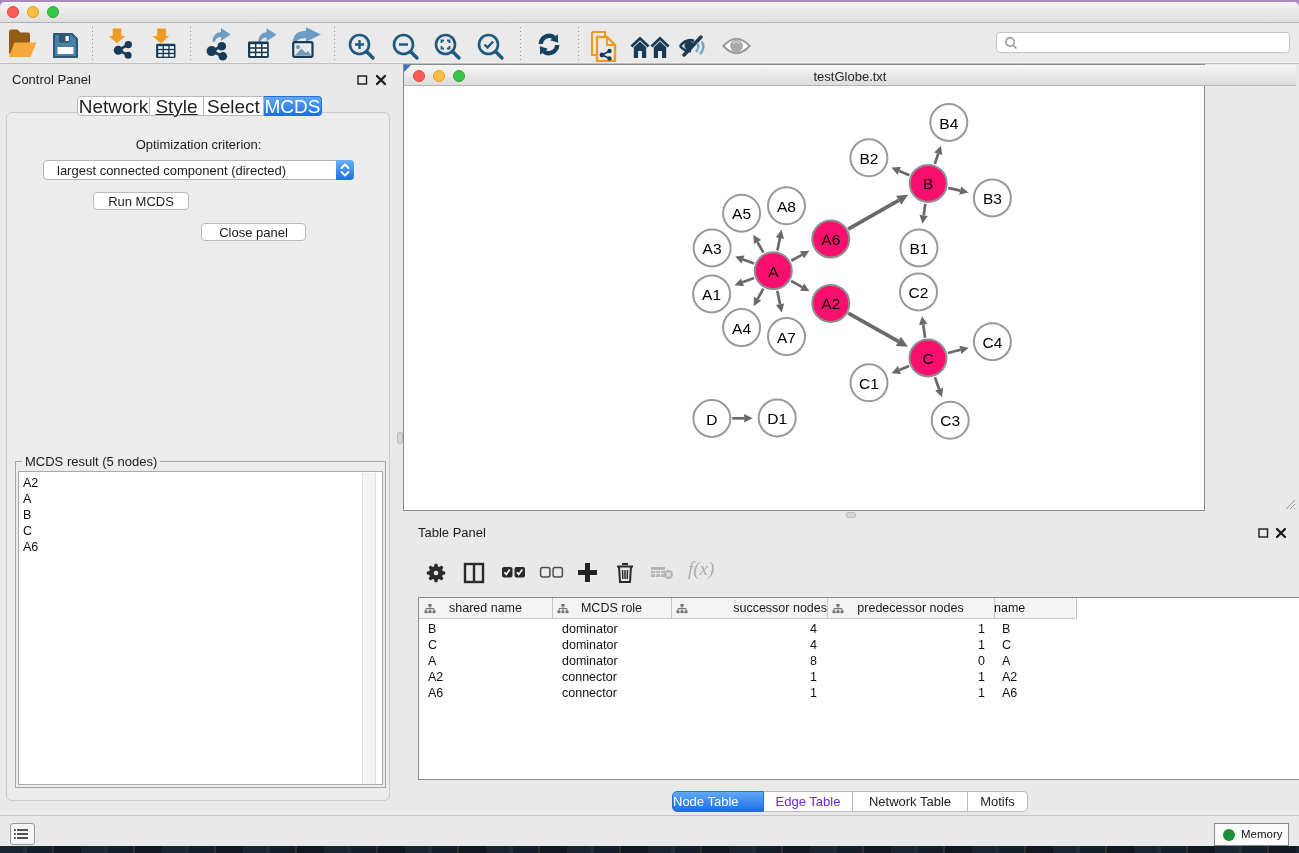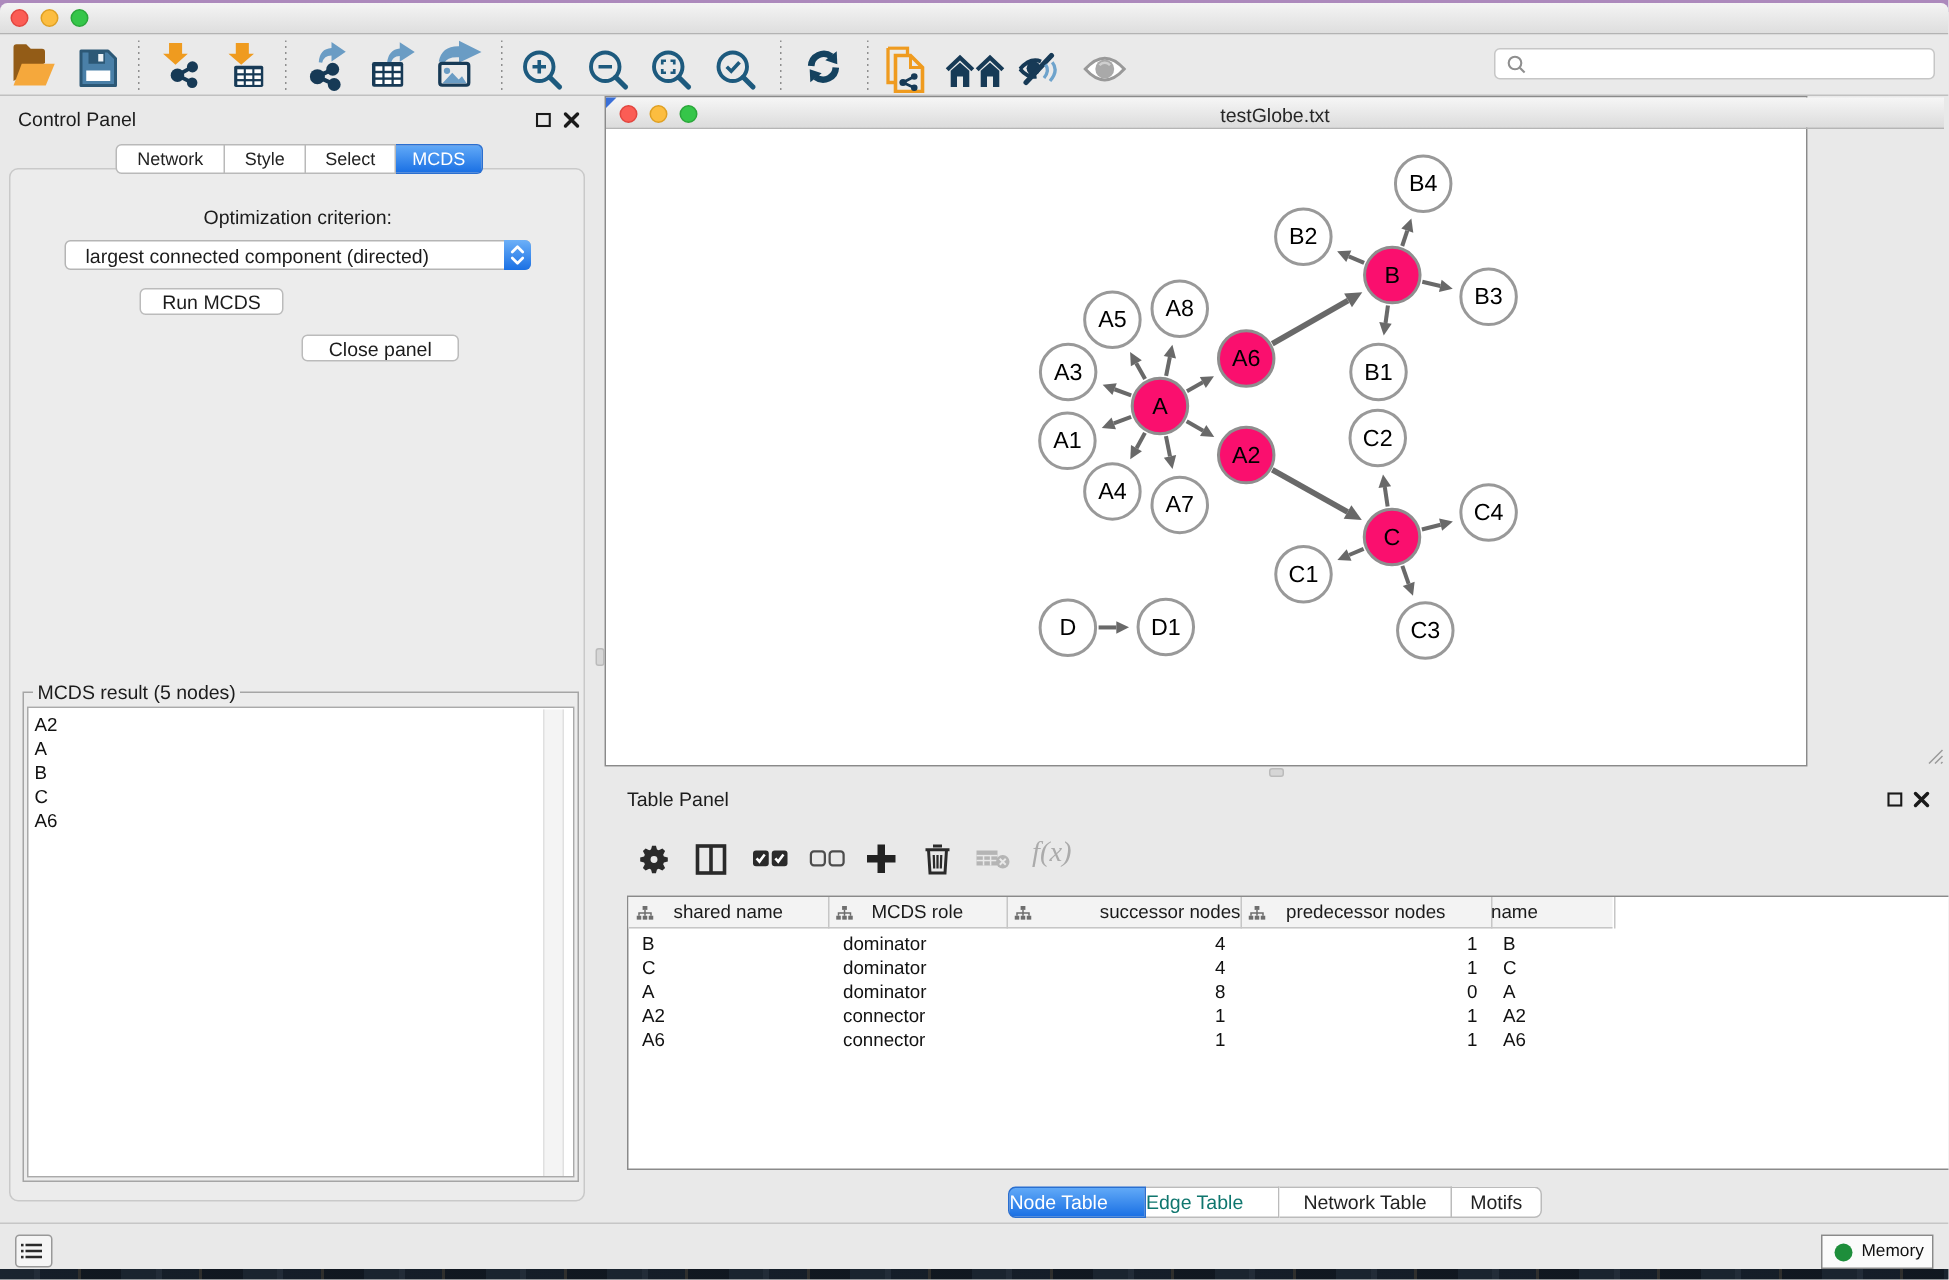--- a/index.html
+++ b/index.html
@@ -162,23 +162,23 @@
   <div class="abs" style="left:12px;top:7px;font-size:13px;color:#1c1c1c;">Control Panel</div>
   <svg class="abs" style="left:357px;top:10px;" width="11" height="10" viewBox="0 0 11 10">
       <rect x="1" y="1" width="8.5" height="8" fill="none" stroke="#1a1a1a" stroke-width="1.4"></rect>
     </svg>
   <svg class="abs" style="left:375px;top:9px;" width="12" height="12" viewBox="0 0 12 12">
       <path d="M2 2 L10 10 M10 2 L2 10" stroke="#1a1a1a" stroke-width="2.3" stroke-linecap="round"></path>
     </svg>
 
   <div class="abs" style="left:6px;top:47px;width:384px;height:689px;background:#ececec;border:1px solid #c9c9c9;border-radius:6px;"></div>
 
-  <div class="abs" style="left:77px;top:31px;height:20px;display:flex;font-size:12px;">
+  <div class="abs" style="left:77px;top:31px;height:20px;display:flex;font-size:19px;">
     <div style="width:73px;background:#fff;border:1px solid #b9b9b9;border-radius:4px 0 0 4px;text-align:center;line-height:19px;color:#222;">Network</div>
-    <div style="width:54px;background:#fff;border:1px solid #b9b9b9;border-left:none;text-align:center;line-height:19px;color:#222;">Style</div>
+    <div style="width:54px;background:#fff;border:1px solid #b9b9b9;border-left:none;text-align:center;line-height:19px;color:#222;text-decoration:underline;">Style</div>
     <div style="width:60px;background:#fff;border:1px solid #b9b9b9;border-left:none;text-align:center;line-height:19px;color:#222;">Select</div>
     <div style="width:58px;background:linear-gradient(#61a9f7,#1a70e4);border:1px solid #2a6fd0;border-left:none;border-radius:0 4px 4px 0;text-align:center;line-height:19px;color:#fff;">MCDS</div>
   </div>
 
   <div class="abs" style="left:0;top:72px;width:397px;text-align:center;font-size:13px;color:#1c1c1c;">Optimization criterion:</div>
 
   <div class="abs" style="left:43px;top:95px;width:311px;height:20px;background:#fff;border:1px solid #b5b5b5;border-radius:4px;">
     <div style="position:absolute;left:13px;top:2px;font-size:13px;color:#1c1c1c;">largest connected component (directed)</div>
     <div style="position:absolute;right:-1px;top:-1px;width:18px;height:20px;background:linear-gradient(#6cb0f8,#1a70e4);border-radius:0 4px 4px 0;">
       <svg width="18" height="20" viewBox="0 0 18 20">
@@ -418,21 +418,21 @@
 <div style="position:absolute;left:583px;top:72px;font-size:12.5px;color:#111;">A2</div>
 <div style="position:absolute;left:9px;top:88px;font-size:12.5px;color:#111;">A6</div>
 <div style="position:absolute;left:143px;top:88px;font-size:12.5px;color:#111;">connector</div>
 <div style="position:absolute;left:250px;width:148px;top:88px;text-align:right;font-size:12.5px;color:#111;">1</div>
 <div style="position:absolute;left:420px;width:146px;top:88px;text-align:right;font-size:12.5px;color:#111;">1</div>
 <div style="position:absolute;left:583px;top:88px;font-size:12.5px;color:#111;">A6</div>
   </div>
 
   <div class="abs" style="left:269px;top:271px;height:21px;display:flex;font-size:13px;">
     <div style="width:92px;background:linear-gradient(#61a9f7,#1a70e4);border:1px solid #2a6fd0;border-radius:5px 0 0 5px;line-height:20px;color:#fff;">Node Table</div>
-    <div style="width:89px;background:#fff;border:1px solid #bbb;border-left:none;line-height:20px;color:#0f766e;">Edge Table</div>
+    <div style="width:89px;background:#fff;border:1px solid #bbb;border-left:none;text-align:center;line-height:20px;color:#6d28d9;">Edge Table</div>
     <div style="width:115px;background:#fff;border:1px solid #bbb;border-left:none;text-align:center;line-height:20px;color:#222;">Network Table</div>
     <div style="width:60px;background:#fff;border:1px solid #bbb;border-left:none;border-radius:0 5px 5px 0;text-align:center;line-height:20px;color:#222;">Motifs</div>
   </div>
 </div>
 
 <div class="abs" style="left:0;top:815px;width:1299px;height:31px;background:#e9e9e9;border-top:1px solid #c6c6c6;">
   <div class="abs" style="left:10px;top:7px;width:25px;height:22px;background:#f5f5f5;border:1px solid #999;border-radius:3px;">
     <svg width="23" height="20" viewBox="0 0 23 20">
         <g stroke="#2a2a2a" stroke-width="1.6">
           <line x1="6" y1="6" x2="17" y2="6"></line>

